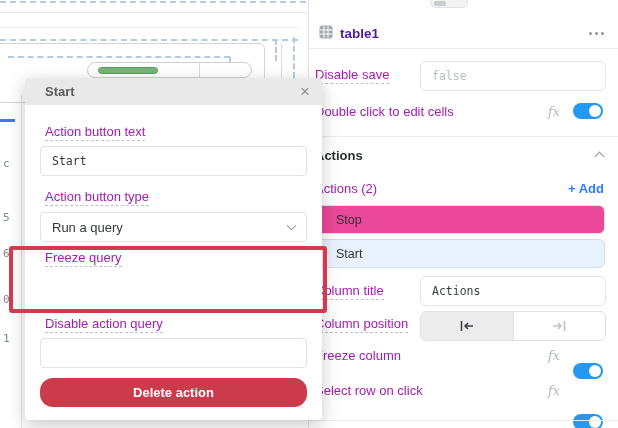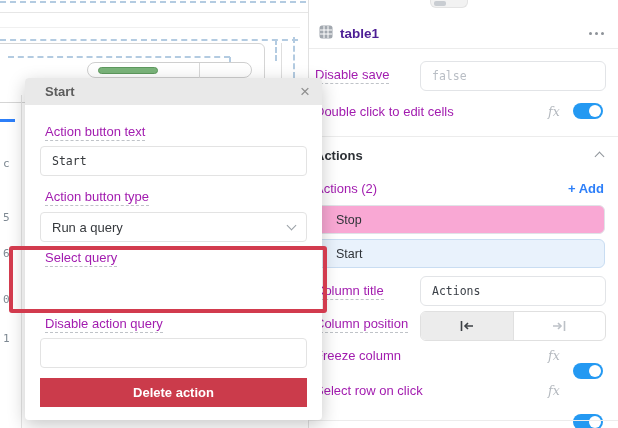--- a/index.html
+++ b/index.html
@@ -42,41 +42,41 @@
 
   .fx { font-family:"DejaVu Serif", serif; font-style:italic; font-size:12.5px; color:#b4b9bf; }
   .toggle { width:30px; height:16px; border-radius:9px; background:#2499f2; position:relative; }
   .toggle .knob { position:absolute; right:2px; top:2px; width:12px; height:12px; border-radius:50%; background:#fff; }
 
   .section-title { font-size:13px; font-weight:bold; color:#2c3035; }
   .chev-up { width:7px; height:7px; border-left:1.6px solid #8f959b; border-top:1.6px solid #8f959b; transform:rotate(45deg); }
   .chev-down { width:7px; height:7px; border-right:1.5px solid #9aa0a6; border-bottom:1.5px solid #9aa0a6; transform:rotate(45deg); }
   .add-link { font-size:13px; color:#2d7ff9; font-weight:bold; }
 
-  .action-row { left:6px; width:290px; height:29px; border:1px solid #e0e3e7; border-radius:6px; background:#f9a8d4;
+  .action-row { left:6px; width:290px; height:29px; border:1px solid #e0e3e7; border-radius:6px; background:#ec4899;
                 display:flex; align-items:center; padding-left:20px; font-size:12.5px; color:#2f3338; }
   .action-row.selected { background:#e9f2fc; border-color:#c9ddf2; }
 
   .segmented { left:111px; width:186px; height:30px; border:1px solid #e0e0e0; border-radius:6px; display:flex; overflow:hidden; background:#fff; }
   .segmented .seg { flex:1; display:flex; align-items:center; justify-content:center; }
   .segmented .seg.sel { background:#ececec; }
   .segmented .seg + .seg { border-left:1px solid #e0e0e0; }
 
   
   #modal { left:25px; top:78px; width:297px; height:342px; background:#fff; border-radius:4px; z-index:5;
            box-shadow:0 5px 18px rgba(0,0,0,0.22); }
   #modal-header { left:0; top:0; width:297px; height:27px; background:#e9e9e9; border-radius:4px 4px 0 0;
                   display:flex; align-items:center; justify-content:space-between; padding:0 12px 0 20px; }
   #modal-header .title { font-size:13px; font-weight:bold; color:#5d5d5d; }
   .close-x { font-size:17px; color:#8f8f8f; line-height:1; }
   .m-label { left:20px; font-size:13px; color:#a21caf; }
   .m-field { left:15px; width:267px; height:30px; border:1px solid #e3e3e3; border-radius:4px; background:#fff;
              display:flex; align-items:center; padding:0 11px; font-size:13px; color:#36393d; }
   .m-select { justify-content:space-between; }
-  .delete-btn { left:15px; top:300px; width:267px; height:29px; background:#cb3b4b; border-radius:0;
+  .delete-btn { left:15px; top:300px; width:267px; height:29px; background:#cb3b4b; border-radius:13px;
                 display:flex; align-items:center; justify-content:center; color:#fff; font-size:13px; font-weight:bold; }
 
   
   #red-box { left:9px; top:246px; width:318px; height:67px; border:4px solid #d23b4e; border-radius:3px; z-index:6; }
 
   
   .grid-icon { width:14px; height:14px; }
 </style>
 </head>
 <body>
@@ -200,21 +200,21 @@
   <div class="abs m-field" style="top:68px;">
     <span class="mono">Start</span>
   </div>
 
   <span class="abs m-label dashed-u" style="top:111px;">Action button type</span>
   <div class="abs m-field m-select" style="top:134px;">
     <span>Run a query</span>
     <span class="chev-down" style="margin-top:-3px;"></span>
   </div>
 
-  <span class="abs m-label dashed-u" style="top:172px;">Select query</span>
+  <span class="abs m-label dashed-u" style="top:172px;">Freeze query</span>
 
   <span class="abs m-label dashed-u" style="top:238px;">Disable action query</span>
   <div class="abs m-field" style="top:260px;">
     <span class="mono"></span>
   </div>
 
   <div class="abs delete-btn">
     <span>Delete action</span>
   </div>
 </div>

